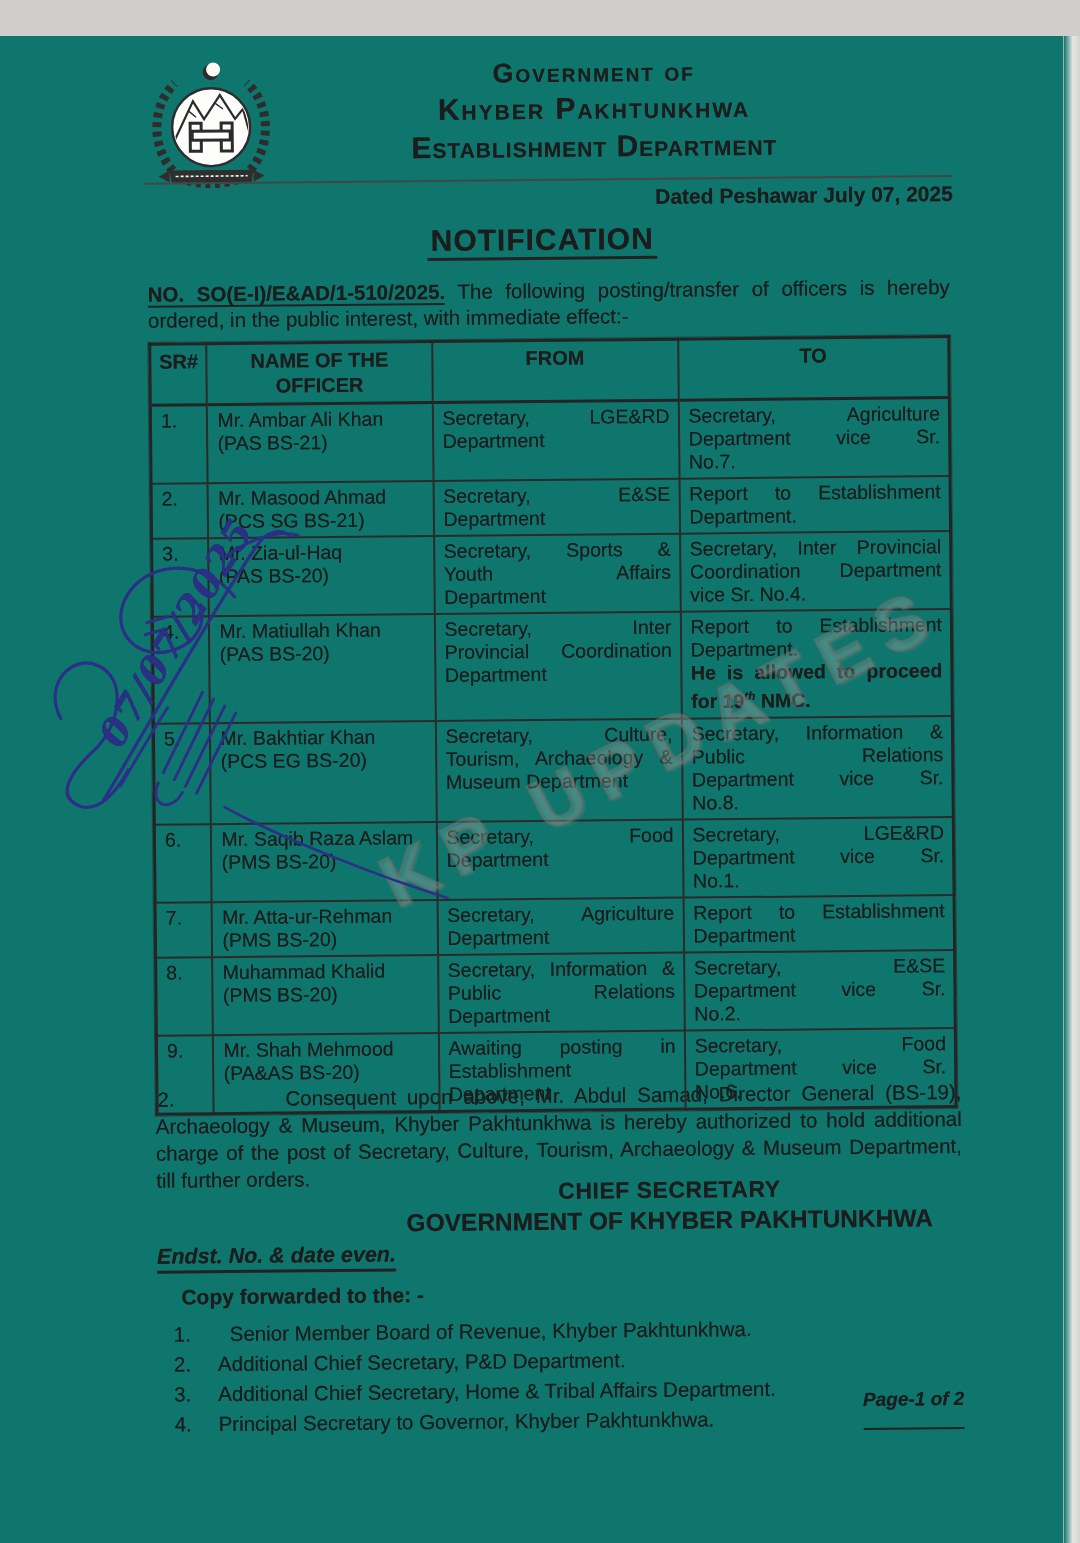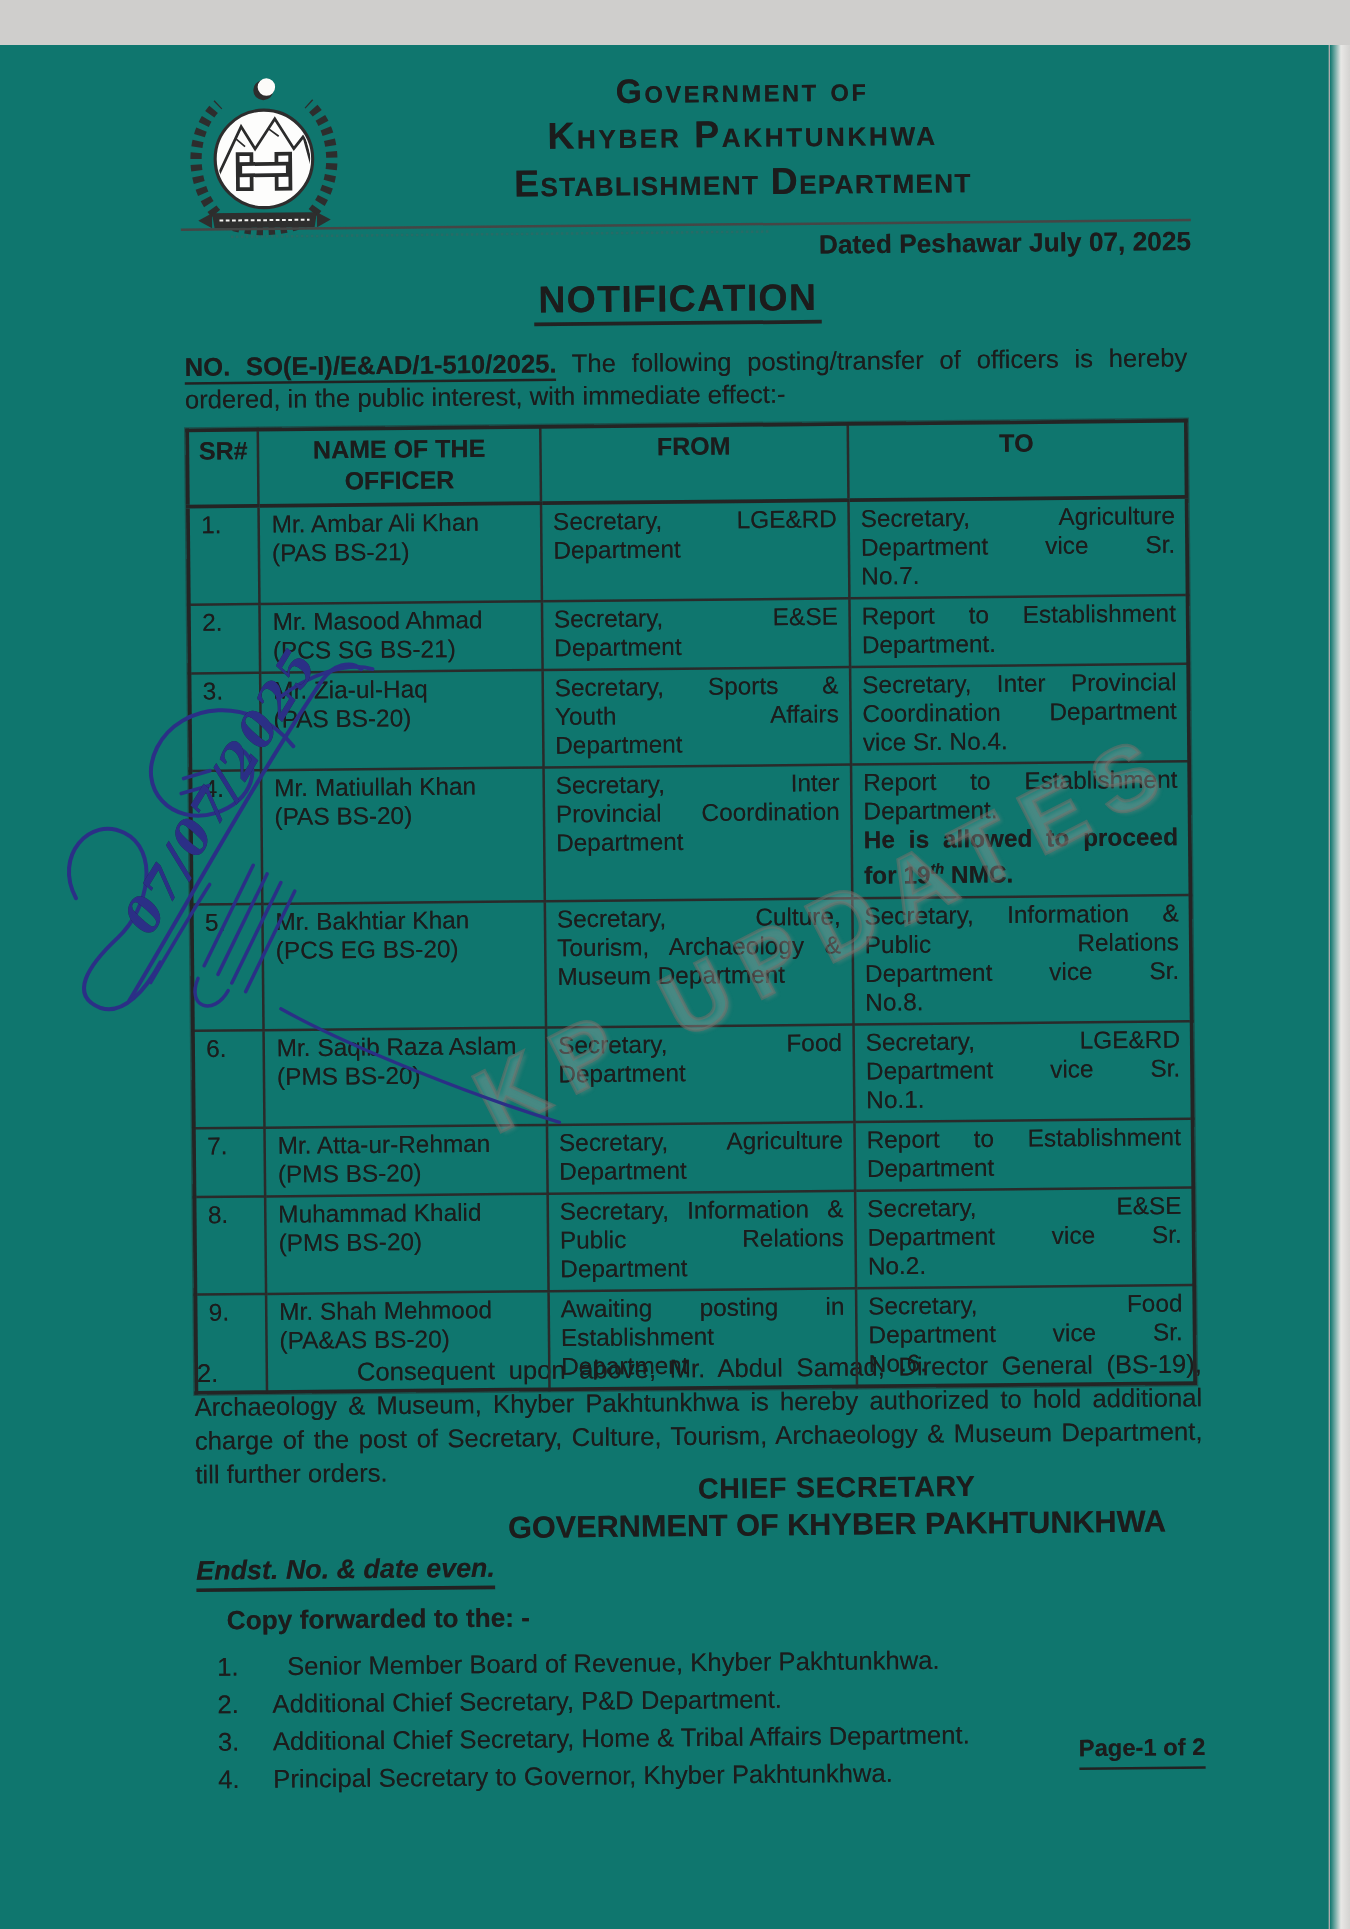--- a/index.html
+++ b/index.html
@@ -44,21 +44,21 @@
   .signoff{position:absolute;left:370px;top:1142px;width:590px;text-align:center;font-weight:bold;}
   .so1{font-size:23px;letter-spacing:.5px;}
   .so2{font-size:24.5px;margin-top:3px;}
   .endst{position:absolute;left:152px;top:1205px;font-size:21.5px;font-weight:bold;font-style:italic;border-bottom:3px solid #222;padding-bottom:1px;}
   .copyhead{position:absolute;left:176px;top:1246px;font-size:21px;font-weight:bold;}
   .copylist{position:absolute;left:168px;top:1280px;width:720px;font-size:20.5px;}
   .copyrow{display:flex;line-height:30px;}
   .cno{width:44px;}
   .copyrow.first .ctext{margin-left:12px;}
   .pageno{position:absolute;left:800px;top:1356px;width:158px;text-align:right;font-weight:bold;font-size:19px;}
-  .pageno span{border-bottom:2.5px solid #222;padding-bottom:4px;}
+  .pageno span{border-bottom:2.5px solid #222;padding-bottom:18px;font-style:italic;}
 
   
   .watermark{position:absolute;left:366px;top:812px;z-index:4;transform:rotate(-26.5deg);transform-origin:0 0;
              font-size:72px;font-weight:bold;letter-spacing:16px;white-space:nowrap;
              color:rgba(250,248,246,.10);-webkit-text-stroke:2.6px rgba(118,112,106,.52);
              text-shadow:2px 3px 3px rgba(150,145,140,.28);pointer-events:none;}
   .sig{position:absolute;left:28px;top:448px;z-index:5;pointer-events:none;}
 
   .edge-right{position:absolute;top:0;right:0;width:16px;height:100%;z-index:10;
               background:linear-gradient(to right,rgba(205,204,202,0),#e8e7e5 55%,#d4d3d1);

